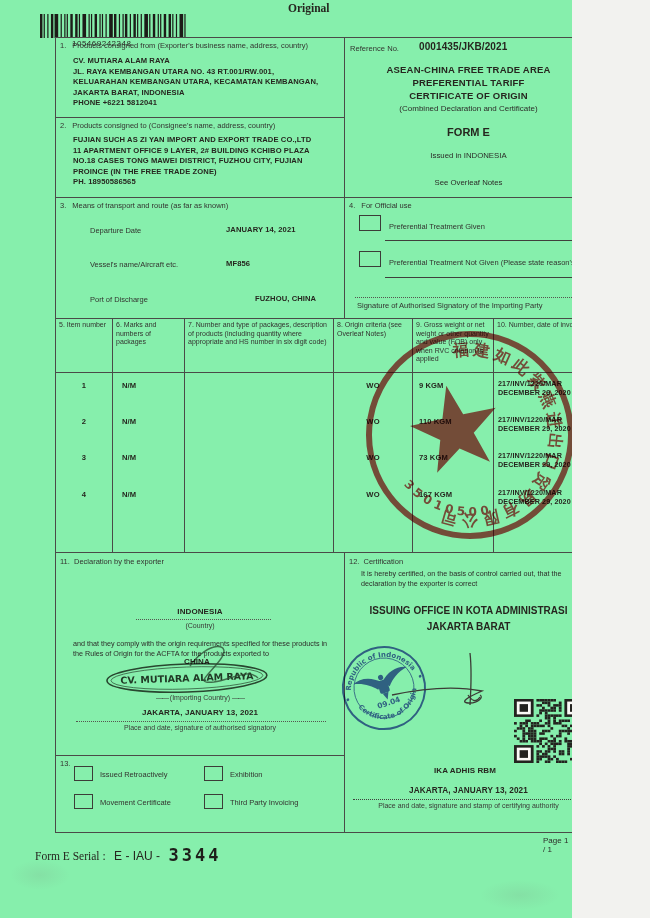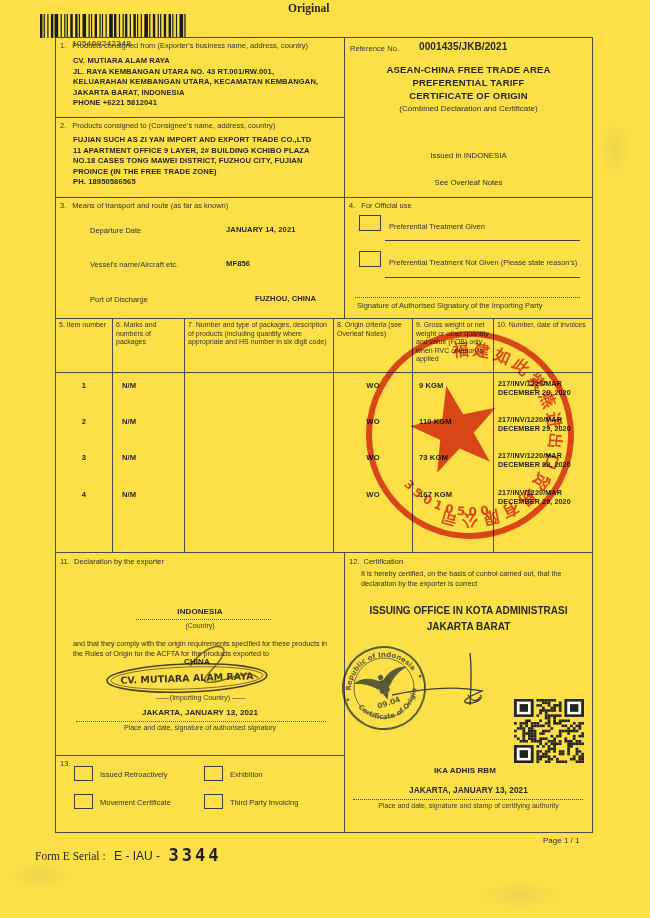--- a/index.html
+++ b/index.html
@@ -1,17 +1,17 @@
 <!DOCTYPE html>
 <html><head>
 <meta charset="utf-8">
 <style>
   html,body{margin:0;padding:0;}
   body{width:650px;height:918px;background:#f2f2ef;}
-  #page{position:relative;width:650px;height:918px;background:#fde047;overflow:hidden;
+  #page{position:relative;width:572px;height:918px;background:#86efac;overflow:hidden;
         font-family:"Liberation Sans",sans-serif;color:#222;}
   .abs{position:absolute;}
   .box{position:absolute;border:1px solid #4a4a48;box-sizing:border-box;}
   .lbl{font-size:7.5px;color:#33332f;line-height:9px;}
   .content{font-size:7.6px;font-weight:bold;color:#26261f;line-height:10.5px;letter-spacing:.1px;}
   .para{font-size:7.2px;color:#2c2c28;line-height:9.5px;}
   .c{text-align:center;}
   .bold{font-weight:bold;}
   .titleline{font-size:9.5px;font-weight:bold;color:#26261f;letter-spacing:.2px;}
   .cb{display:inline-block;width:20px;height:14px;border:1.3px solid #3c3c38;background:transparent;vertical-align:middle;}
@@ -103,20 +103,21 @@
   </div>
 
   <div class="box" style="left:344px;top:37px;width:249px;height:161px;">
     <div style="position:relative;width:100%;height:100%;">
       <div class="abs lbl" style="left:5px;top:6px;font-size:7.6px;">Reference No.</div>
       <div class="abs content" style="left:74px;top:4px;font-size:10px;">0001435/JKB/2021</div>
       <div class="abs titleline c" style="left:0;top:26px;width:100%;">ASEAN-CHINA FREE TRADE AREA</div>
       <div class="abs titleline c" style="left:0;top:39px;width:100%;">PREFERENTIAL TARIFF</div>
       <div class="abs titleline c" style="left:0;top:52px;width:100%;">CERTIFICATE OF ORIGIN</div>
       <div class="abs c" style="left:0;top:66px;width:100%;font-size:8px;color:#2c2c28;">(Combined Declaration and Certificate)</div>
+      <div class="abs c bold" style="left:0;top:88px;width:100%;font-size:11px;color:#26261f;">FORM E</div>
       <div class="abs c" style="left:0;top:113px;width:100%;font-size:7.8px;color:#2c2c28;">Issued in INDONESIA</div>
       <div class="abs c" style="left:0;top:140px;width:100%;font-size:7.8px;color:#2c2c28;">See Overleaf Notes</div>
     </div>
   </div>
 
   <div class="box" style="left:55px;top:197px;width:290px;height:122px;">
     <div style="position:relative;width:100%;height:100%;">
       <div class="abs lbl" style="left:4px;top:3px;">
         <span>3.</span>
         <span style="padding-left:4px;">Means of transport and route (as far as known)</span>

